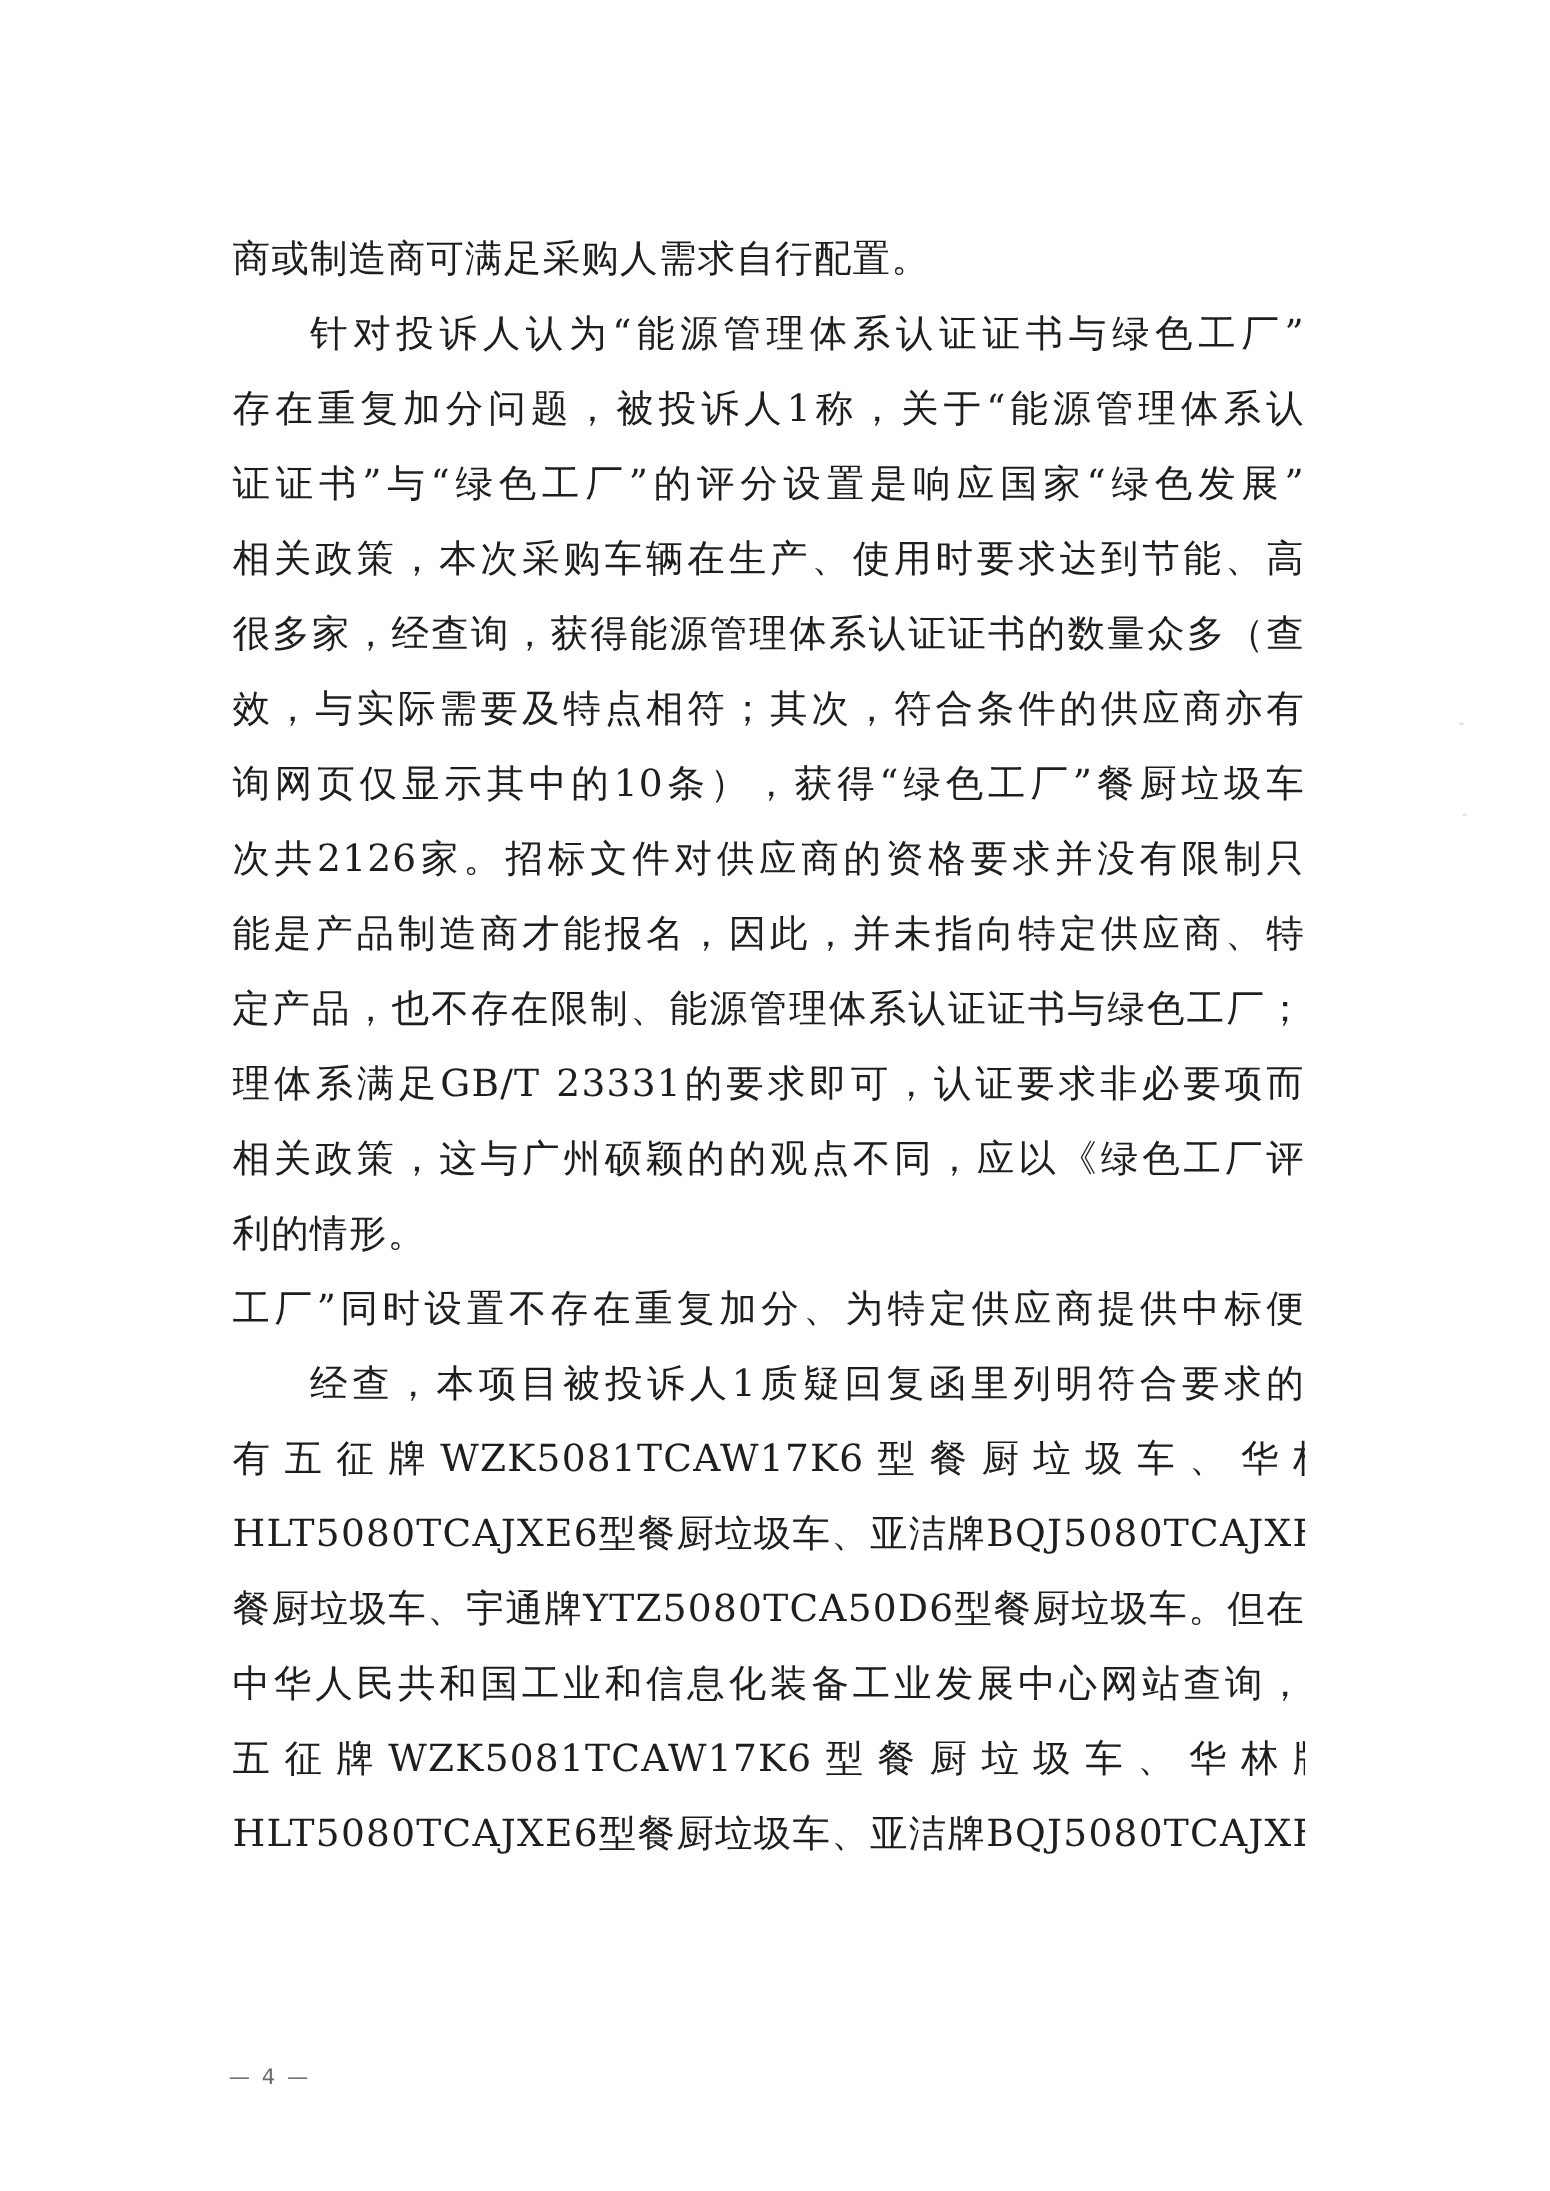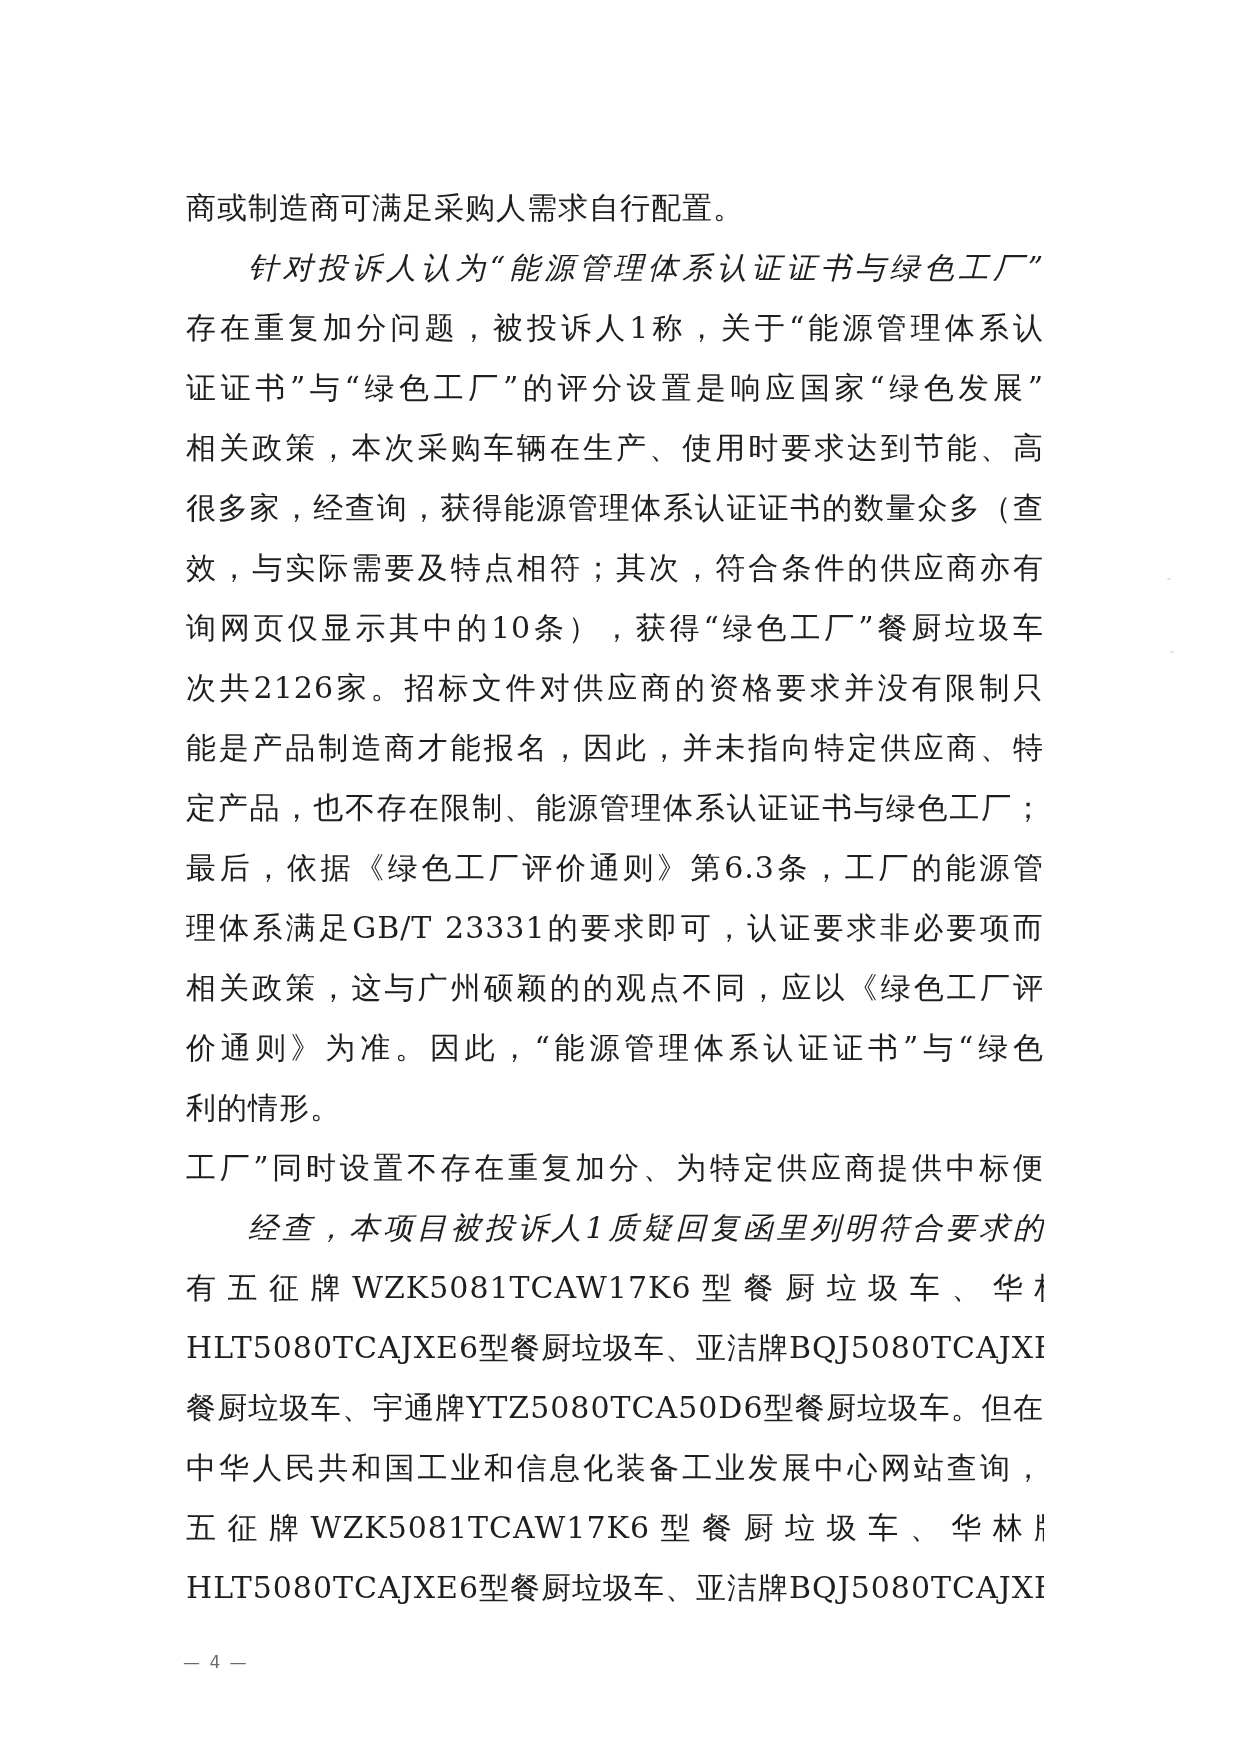--- a/index.html
+++ b/index.html
@@ -37,21 +37,20 @@
       text-align: justify;
       text-align-last: justify;
       letter-spacing: 1px;
       overflow: hidden;
     }
     .line.last {
       text-align-last: left;
     }
     .line.indent {
       padding-left: 62px;
-      font-style: italic;
     }
     .page-number {
       position: absolute;
       left: 183px;
       top: 1636px;
       font-family: "DejaVu Sans", "Liberation Sans", sans-serif;
       font-size: 17px;
       color: #6a6a6a;
       letter-spacing: 2px;
     }
@@ -75,24 +74,22 @@
     <div class="line indent">针对投诉人认为“能源管理体系认证证书与绿色工厂”</div>
     <div class="line">存在重复加分问题，被投诉人1称，关于“能源管理体系认</div>
     <div class="line">证证书”与“绿色工厂”的评分设置是响应国家“绿色发展”</div>
     <div class="line">相关政策，本次采购车辆在生产、使用时要求达到节能、高</div>
     <div class="line">很多家，经查询，获得能源管理体系认证证书的数量众多（查</div>
     <div class="line">效，与实际需要及特点相符；其次，符合条件的供应商亦有</div>
     <div class="line">询网页仅显示其中的10条），获得“绿色工厂”餐厨垃圾车</div>
     <div class="line">次共2126家。招标文件对供应商的资格要求并没有限制只</div>
     <div class="line">能是产品制造商才能报名，因此，并未指向特定供应商、特</div>
     <div class="line">定产品，也不存在限制、能源管理体系认证证书与绿色工厂；</div>
-    <div class="line">最后，依据《绿色工厂评价通则》第6.3条，工厂的能源管</div>
     <div class="line">理体系满足GB/T 23331的要求即可，认证要求非必要项而</div>
     <div class="line">相关政策，这与广州硕颖的的观点不同，应以《绿色工厂评</div>
-    <div class="line">价通则》为准。因此，“能源管理体系认证证书”与“绿色</div>
     <div class="line last">利的情形。</div>
     <div class="line">工厂”同时设置不存在重复加分、为特定供应商提供中标便</div>
 
     <div class="line indent">经查，本项目被投诉人1质疑回复函里列明符合要求的</div>
     <div class="line">有 五 征 牌 WZK5081TCAW17K6 型 餐 厨 垃 圾 车 、 华 林 牌</div>
     <div class="line">HLT5080TCAJXE6型餐厨垃圾车、亚洁牌BQJ5080TCAJXE6型</div>
     <div class="line">餐厨垃圾车、宇通牌YTZ5080TCA50D6型餐厨垃圾车。但在</div>
     <div class="line">中华人民共和国工业和信息化装备工业发展中心网站查询，</div>
     <div class="line">五 征 牌 WZK5081TCAW17K6 型 餐 厨 垃 圾 车 、 华 林 牌</div>
     <div class="line">HLT5080TCAJXE6型餐厨垃圾车、亚洁牌BQJ5080TCAJXE6型</div>

